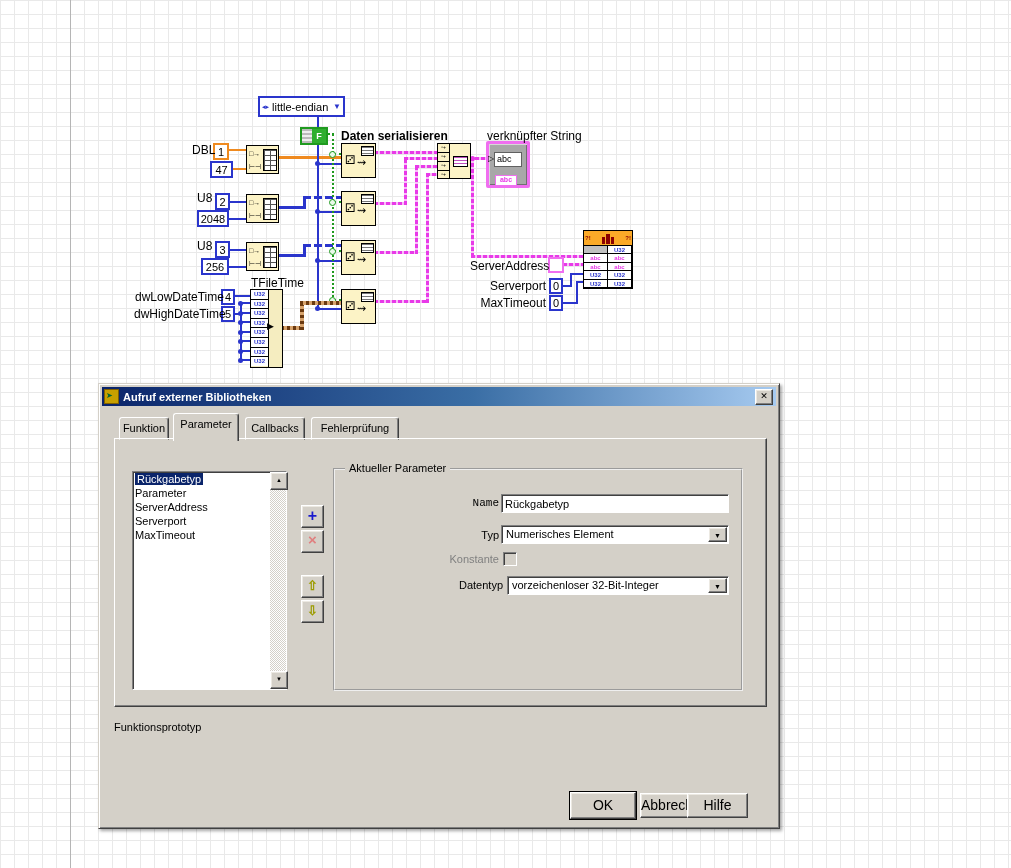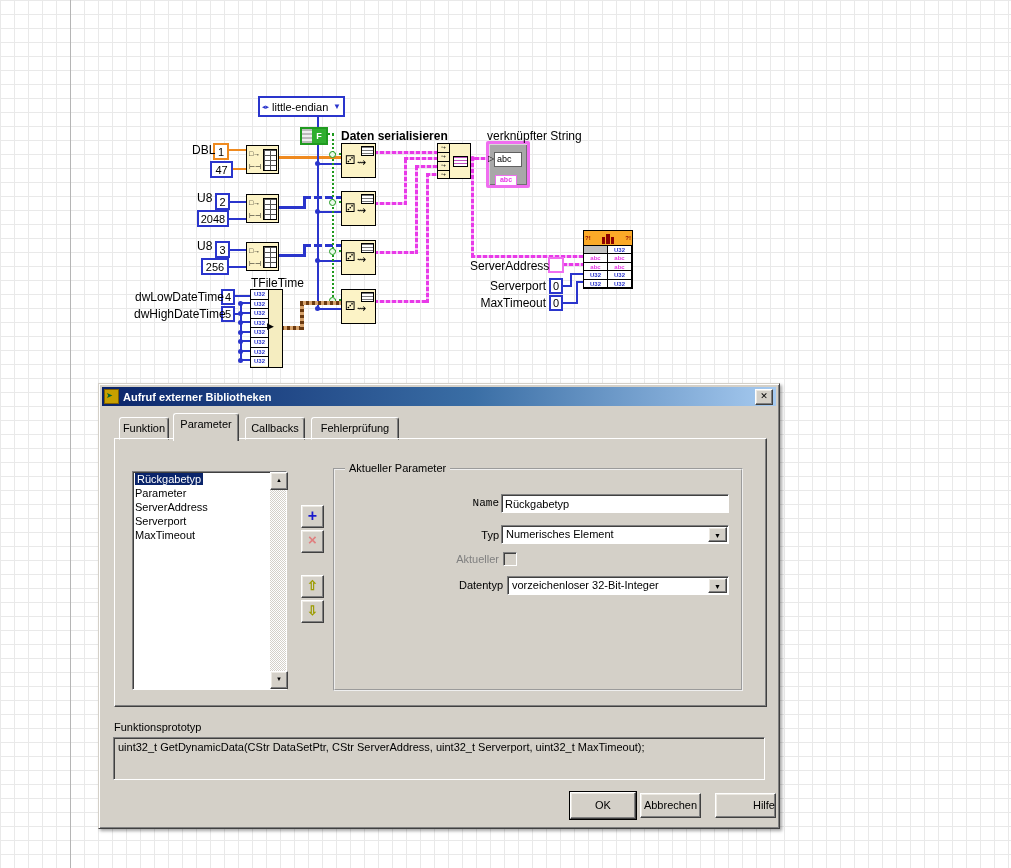--- a/index.html
+++ b/index.html
@@ -51,21 +51,21 @@
   .panel{position:absolute;border:1px solid;border-color:#fff #404040 #404040 #fff;box-shadow:inset -1px -1px 0 #808080;}
   .groupbox{position:absolute;border:2px groove #efefef;}
   .gtitle{position:absolute;background:#d4d0c8;padding:0 4px;font-size:11px;}
   .field-label{position:absolute;font-size:11px;text-align:right;}
   .tinput{position:absolute;background:#fff;font-size:11px;font-family:"Liberation Sans",sans-serif;
     border:1px solid;border-color:#808080 #fff #fff #808080;box-shadow:inset 1px 1px 0 #404040;padding:0 3px;}
   .combo{position:absolute;background:#fff;border:1px solid;border-color:#808080 #fff #fff #808080;
     box-shadow:inset 1px 1px 0 #404040;font-size:11px;}
   .combo .val{position:absolute;left:4px;top:2px;white-space:nowrap;}
   .combo .arrow{position:absolute;right:1px;top:1px;bottom:1px;width:17px;text-align:center;font-size:7px;line-height:15px;}
-  .pushbtn{position:absolute;text-align:center;font-size:11px;}
+  .pushbtn{position:absolute;text-align:center;font-size:14px;}
   .sidebtn{position:absolute;width:21px;height:21px;text-align:center;font-weight:bold;}
   .li{height:14px;line-height:14px;padding-left:2px;font-size:11px;white-space:nowrap;}
   .sel{background:#0a246a;color:#fff;padding:0 2px;}
   .dither{background-image:conic-gradient(#fff 25%,#d4d0c8 0 50%,#fff 0 75%,#d4d0c8 0);background-size:2px 2px;}
 </style>
 </head>
 <body>
 
 <div id="canvas">
   <div class="abs" style="left:70px;top:0;width:1px;height:868px;background:#b5b5b5;"></div>
@@ -336,33 +336,30 @@
 
     <div class="field-label" style="left:330px;top:113px;width:70px;font-family:Liberation Mono, monospace;">Name</div>
     <input class="tinput" style="left: 402px; top: 110px; width: 220px; height: 17px;" value="Rückgabetyp">
 
     <div class="field-label" style="left:330px;top:145px;width:70px;">Typ</div>
     <div class="combo" style="left:402px;top:141px;width:226px;height:17px;">
       <span class="val">Numerisches Element</span>
       <span class="arrow btn3d"><span style="font-size:7px;">▼</span></span>
     </div>
 
-    <div class="field-label" style="left:330px;top:169px;width:70px;color:#808080;">Aktueller</div>
+    <div class="field-label" style="left:330px;top:169px;width:70px;color:#808080;">Konstante</div>
     <div class="abs sunken" style="left:404px;top:168px;width:12px;height:12px;background:#d4d0c8;"></div>
 
     <div class="field-label" style="left:326px;top:195px;width:78px;">Datentyp</div>
     <div class="combo" style="left:408px;top:192px;width:220px;height:17px;">
       <span class="val">vorzeichenloser 32-Bit-Integer</span>
       <span class="arrow btn3d"><span style="font-size:7px;">▼</span></span>
     </div>
 
     <div class="abs" style="left:15px;top:337px;font-size:11px;">Funktionsprototyp</div>
-    <div class="abs sunken" style="left:14px;top:353px;width:650px;height:41px;background:#d4d0c8;">
-      <span style="position:absolute;left:4px;top:3px;font-size:11px;white-space:nowrap;">uint32_t GetDynamicData(CStr DataSetPtr, CStr ServerAddress, uint32_t Serverport, uint32_t MaxTimeout);</span>
-    </div>
 
     <div class="abs" style="left:470px;top:407px;width:66px;height:27px;border:1px solid #000;">
       <div class="pushbtn btn3d" style="left:0;top:0;width:64px;height:25px;line-height:24px;"><span>OK</span></div>
     </div>
     <div class="pushbtn btn3d" style="left:541px;top:409px;width:59px;height:23px;line-height:22px;"><span>Abbrechen</span></div>
-    <div class="pushbtn btn3d" style="left:616px;top:409px;width:59px;height:23px;line-height:22px;text-align:right;"><span>Hilfe</span></div>
+    <div class="pushbtn btn3d" style="left:588px;top:409px;width:59px;height:23px;line-height:22px;"><span>Hilfe</span></div>
   </div>
 </div>
 
 </body></html>

